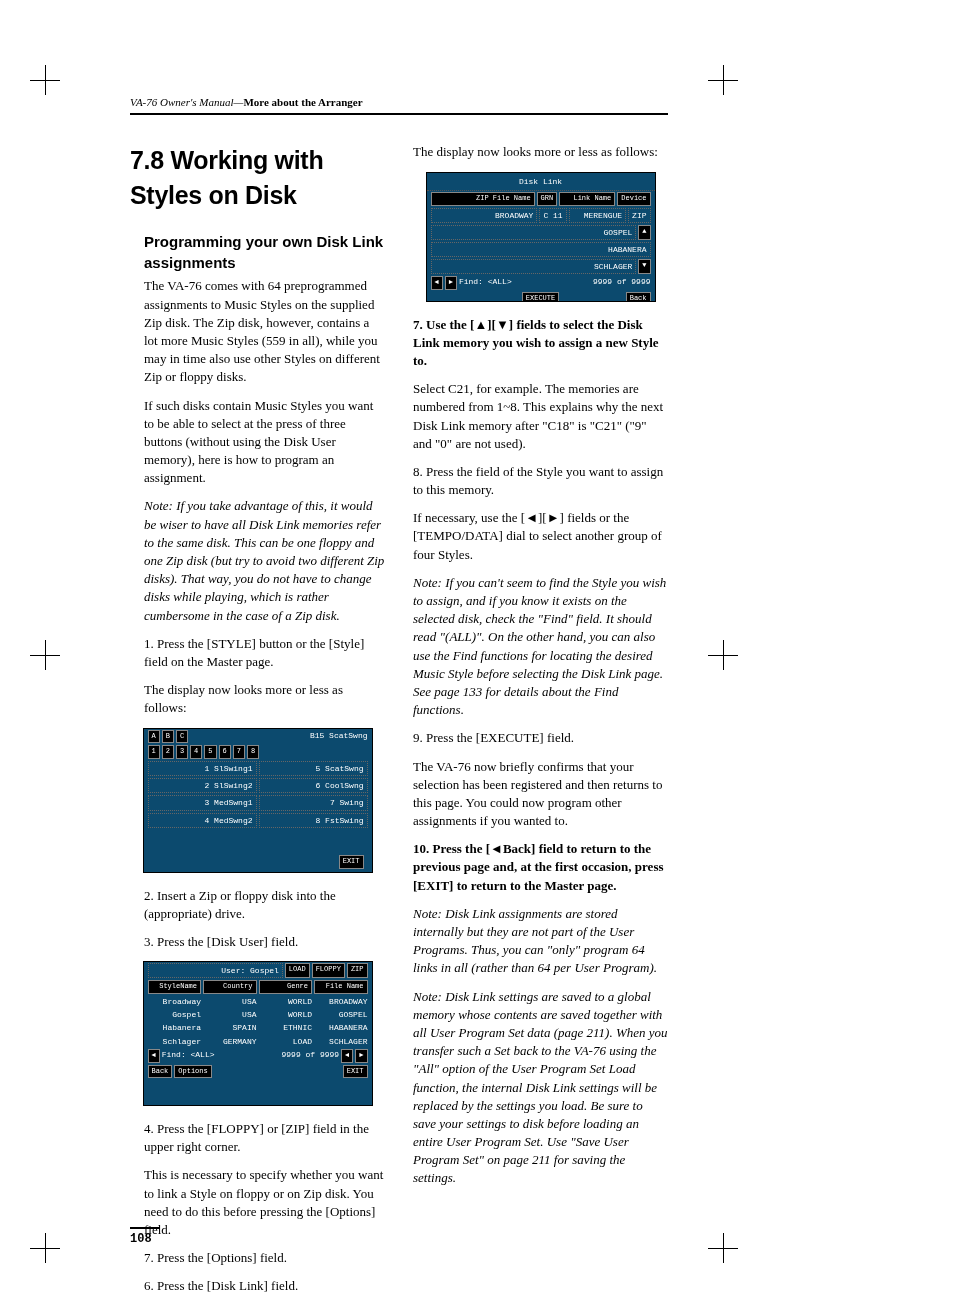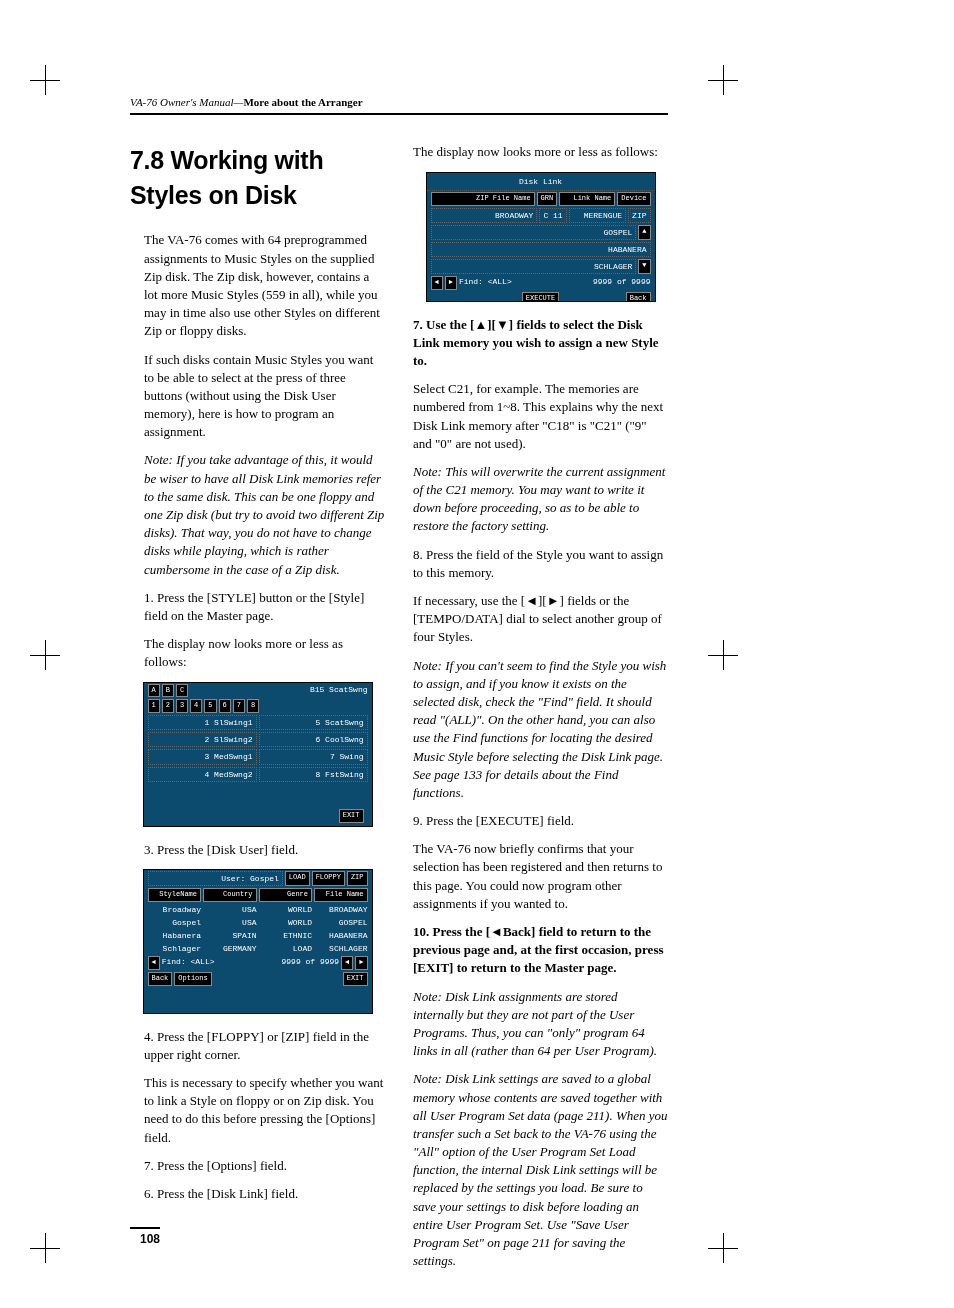--- a/index.html
+++ b/index.html
@@ -101,23 +101,23 @@
     padding: 1px 3px;
     font-size: 7px;
   }
   .page-number {
     position: absolute;
     bottom: 60px;
     left: 130px;
     font-weight: bold;
     border-top: 2px solid #000;
     width: 30px;
-    text-align: right;
+    text-align: left;
     padding-top: 2px;
-    font-family: Liberation Sans, sans-serif;
+    font-family: Liberation Mono, monospace;
     font-size: 12px;
   }
   .arrow { font-family: Arial, sans-serif; }
   .regmark {
     position: absolute;
     width: 30px;
     height: 30px;
   }
   .regmark::before {
     content: '';
@@ -155,20 +155,21 @@
   <div class="regmark reg-br"></div>
 
   <div class="header-line">
     <span>VA-76 Owner's Manual</span><span>—</span><span class="header-bold">More about the Arranger</span>
   </div>
 
   <div class="columns">
 
     <div class="col">
       <h1 class="section">7.8 Working with Styles on Disk</h1>
+      <h2 class="sub">Programming your own Disk Link assignments</h2>
       <p>The VA-76 comes with 64 preprogrammed assignments to Music Styles on the supplied Zip disk. The Zip disk, however, contains a lot more Music Styles (559 in all), while you may in time also use other Styles on different Zip or floppy disks.</p>
       <p>If such disks contain Music Styles you want to be able to select at the press of three buttons (without using the Disk User memory), here is how to program an assignment.</p>
       <p class="note">Note: If you take advantage of this, it would be wiser to have all Disk Link memories refer to the same disk. This can be one floppy and one Zip disk (but try to avoid two different Zip disks). That way, you do not have to change disks while playing, which is rather cumbersome in the case of a Zip disk.</p>
       <p class="step bold">1. Press the [STYLE] button or the [Style] field on the Master page.</p>
       <p>The display now looks more or less as follows:</p>
 
       <div class="screenshot">
         <div class="row">
             <span class="btn">A</span>
             <span class="btn">B</span>
@@ -199,20 +200,21 @@
           </div>
         <div class="row">
             <span class="cell" style="flex:1">4 MedSwng2</span>
             <span class="cell" style="flex:1">8 FstSwing</span>
           </div>
         <div class="row" style="position:absolute;bottom:2px;right:4px">
             <span class="btn">EXIT</span>
           </div>
       </div>
 
+      <p class="step bold">2. Insert a Zip or floppy disk into the (appropriate) drive.</p>
       <p class="step bold">3. Press the [Disk User] field.</p>
 
       <div class="screenshot">
         <div class="row">
             <span class="cell" style="flex:1">User: Gospel</span>
             <span class="btn">LOAD</span>
             <span class="btn">FLOPPY</span>
             <span class="btn">ZIP</span>
           </div>
         <div class="row">
@@ -300,21 +302,20 @@
             <span style="margin-left:auto">9999 of 9999</span>
           </div>
         <div class="row" style="justify-content:center">
             <span class="btn">EXECUTE</span>
             <span class="btn" style="position:absolute;right:4px">Back</span>
           </div>
       </div>
 
       <p class="step" style="padding-left:0"><span class="bold"><span>7. Use the [</span><span class="arrow">▲</span><span>][</span><span class="arrow">▼</span><span>] fields to select the Disk Link memory you wish to assign a new Style to.</span></span></p>
       <p style="padding-left:0">Select C21, for example. The memories are numbered from 1~8. This explains why the next Disk Link memory after "C18" is "C21" ("9" and "0" are not used).</p>
-      <p class="note" style="padding-left:0">Note: This will overwrite the current assignment of the C21 memory. You may want to write it down before proceeding, so as to be able to restore the factory setting.</p>
       <p class="step bold" style="padding-left:0">8. Press the field of the Style you want to assign to this memory.</p>
       <p style="padding-left:0"><span>If necessary, use the [</span><span class="arrow">◄</span><span>][</span><span class="arrow">►</span><span>] fields or the [TEMPO/DATA] dial to select another group of four Styles.</span></p>
       <p class="note" style="padding-left:0">Note: If you can't seem to find the Style you wish to assign, and if you know it exists on the selected disk, check the "Find" field. It should read "(ALL)". On the other hand, you can also use the Find functions for locating the desired Music Style before selecting the Disk Link page. See page 133 for details about the Find functions.</p>
       <p class="step bold" style="padding-left:0">9. Press the [EXECUTE] field.</p>
       <p style="padding-left:0">The VA-76 now briefly confirms that your selection has been registered and then returns to this page. You could now program other assignments if you wanted to.</p>
       <p class="step" style="padding-left:0"><span class="bold"><span>10. Press the [</span><span class="arrow">◄</span><span>Back] field to return to the previous page and, at the first occasion, press [EXIT] to return to the Master page.</span></span></p>
       <p class="note" style="padding-left:0">Note: Disk Link assignments are stored internally but they are not part of the User Programs. Thus, you can "only" program 64 links in all (rather than 64 per User Program).</p>
       <p class="note" style="padding-left:0">Note: Disk Link settings are saved to a global memory whose contents are saved together with all User Program Set data (page 211). When you transfer such a Set back to the VA-76 using the "All" option of the User Program Set Load function, the internal Disk Link settings will be replaced by the settings you load. Be sure to save your settings to disk before loading an entire User Program Set. Use "Save User Program Set" on page 211 for saving the settings.</p>
     </div>
   </div>

